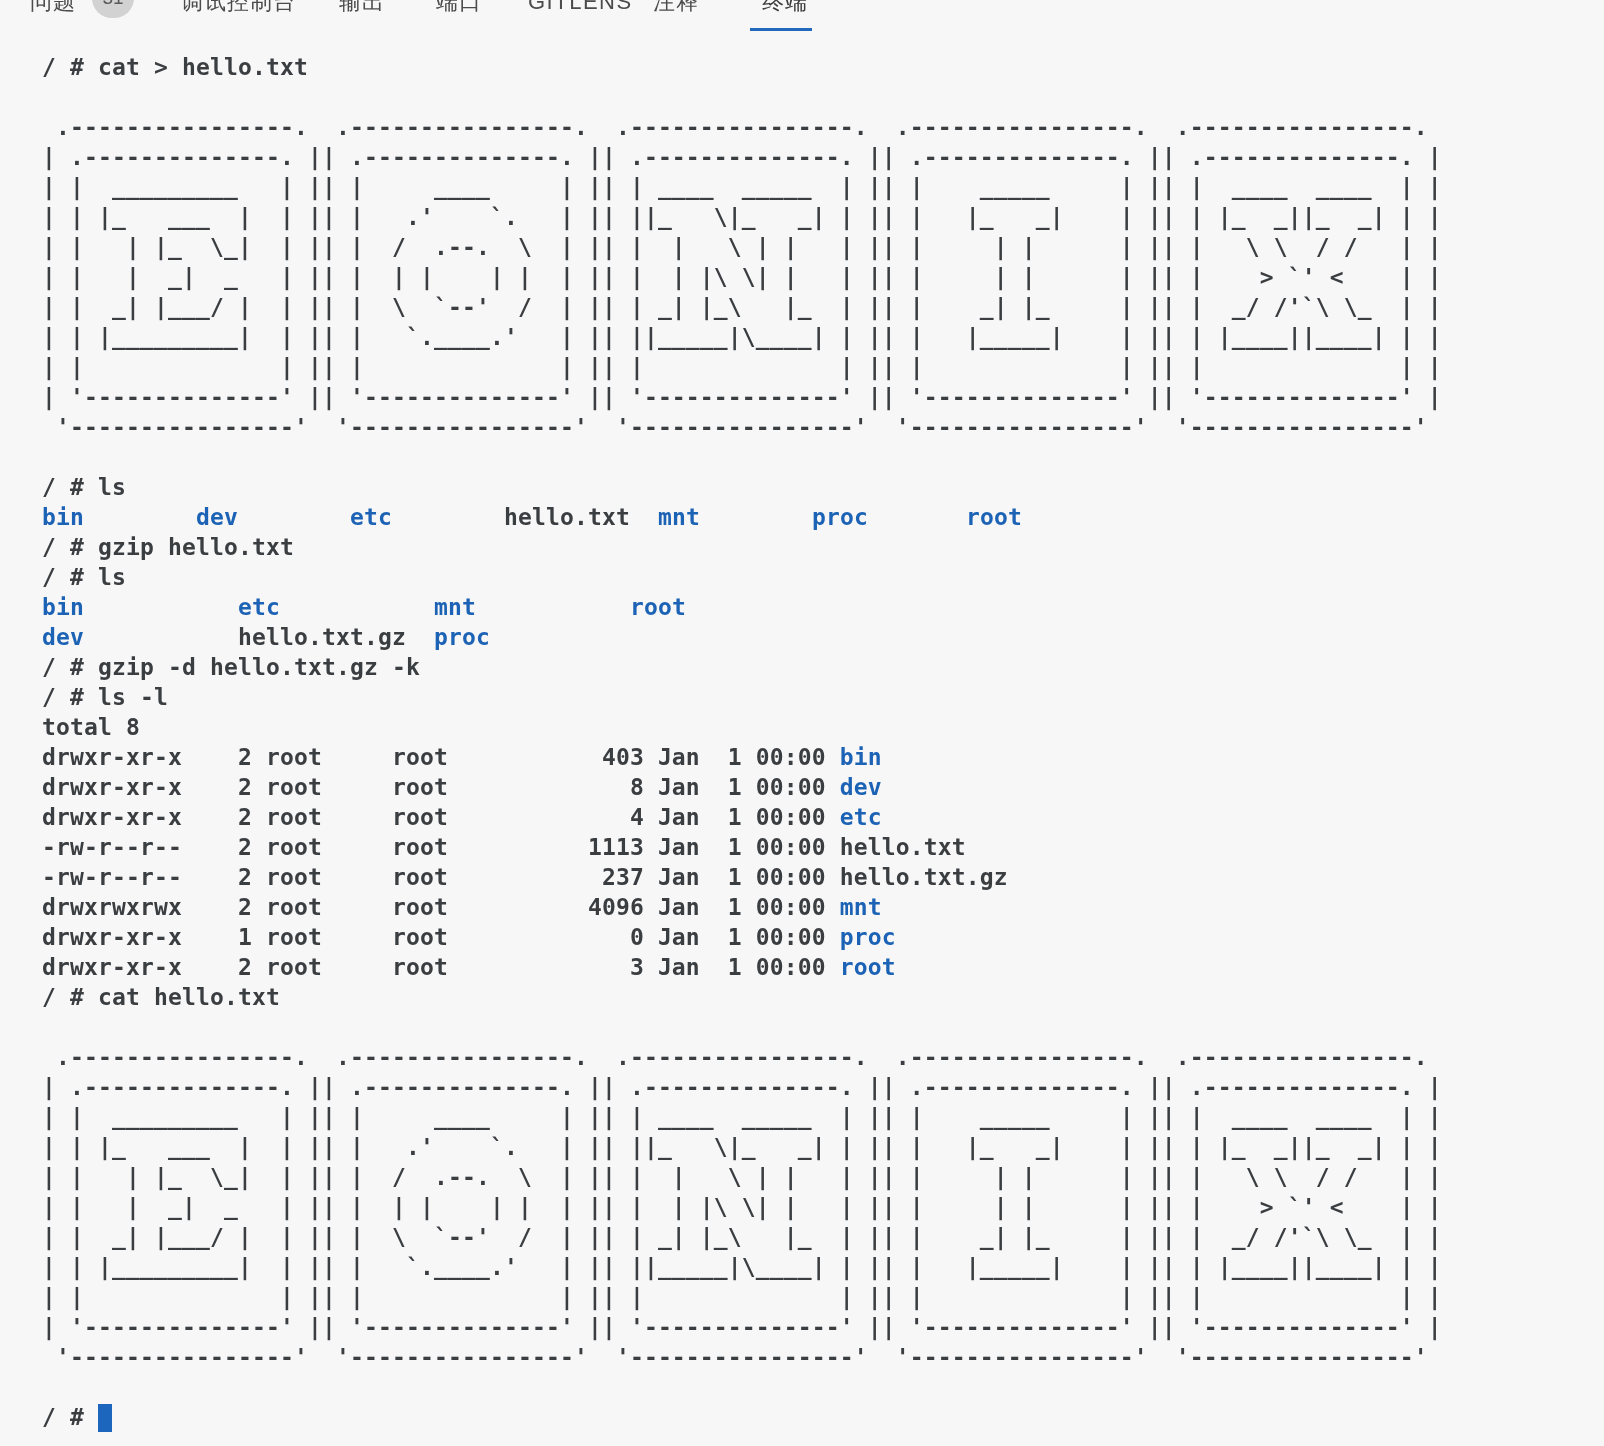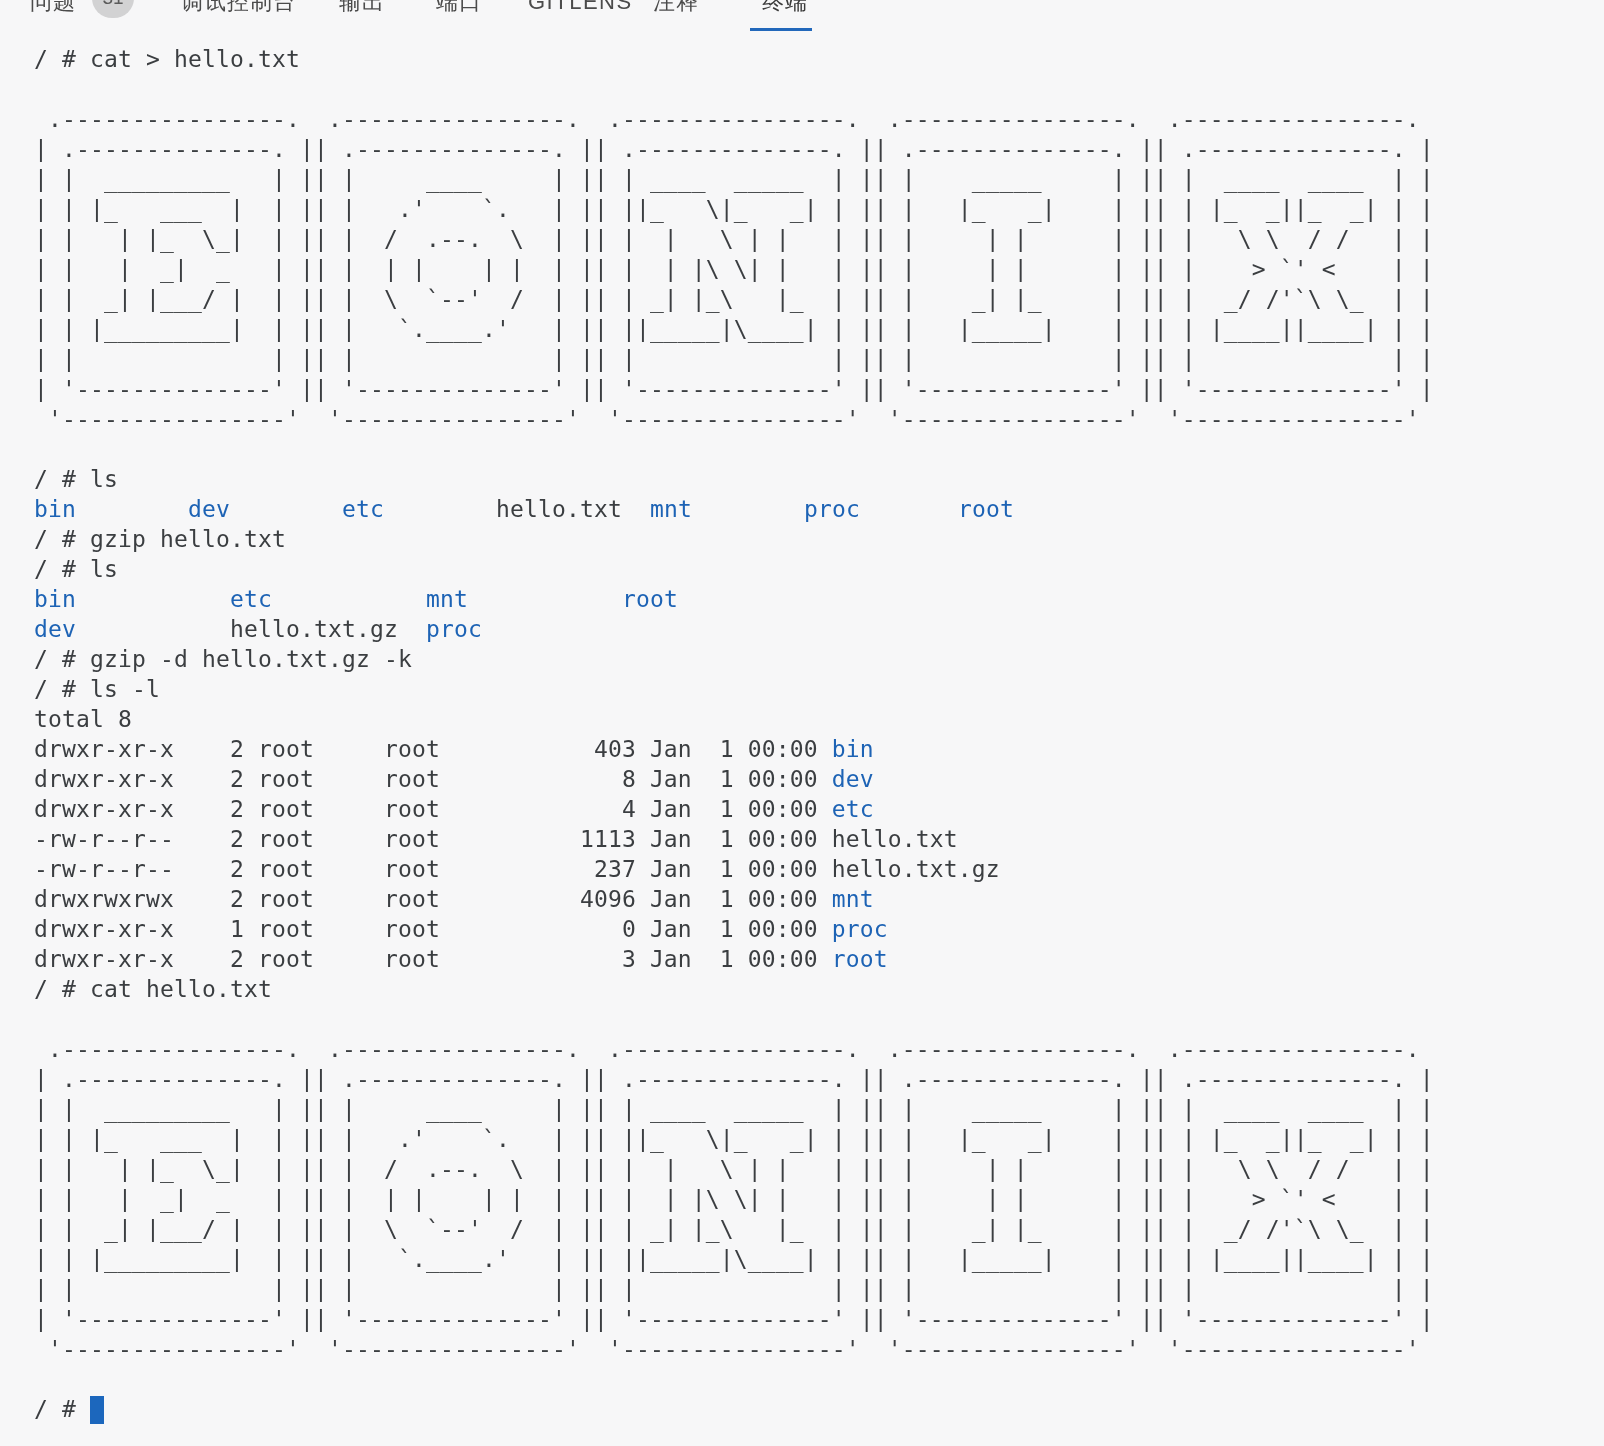--- a/index.html
+++ b/index.html
@@ -35,25 +35,26 @@
   .tab-ports         { left:436px; }
   .tab-gitlens       { left:528px; }
   .tab-comments      { left:653px; }
   .tab-terminal      { left:762px; }
   .active-underline {
     position:absolute; left:750px; top:28px;
     width:62px; height:3px; background:var(--accent-blue, #2268bb);
   }
   
   #term {
-    position:absolute; left:34px; top:44px; margin:0;
+    position:absolute; left:34px; top:44px; margin:8px;
     font-family:"DejaVu Sans Mono", monospace;
     font-size:23px; line-height:30px; letter-spacing:0.15px;
     color:#3b3e41;
     white-space:pre;
+    font-weight:bold;
   }
   #term .dir { color:var(--dir-blue, #1d63b5); }
   #term .cursor {
     display:inline-block; width:14px; height:28px;
     background:var(--cursor-blue, #1c67bd);
     vertical-align:bottom;
   }
 </style>
 </head>
 <body style="background: rgb(247, 247, 248);">

